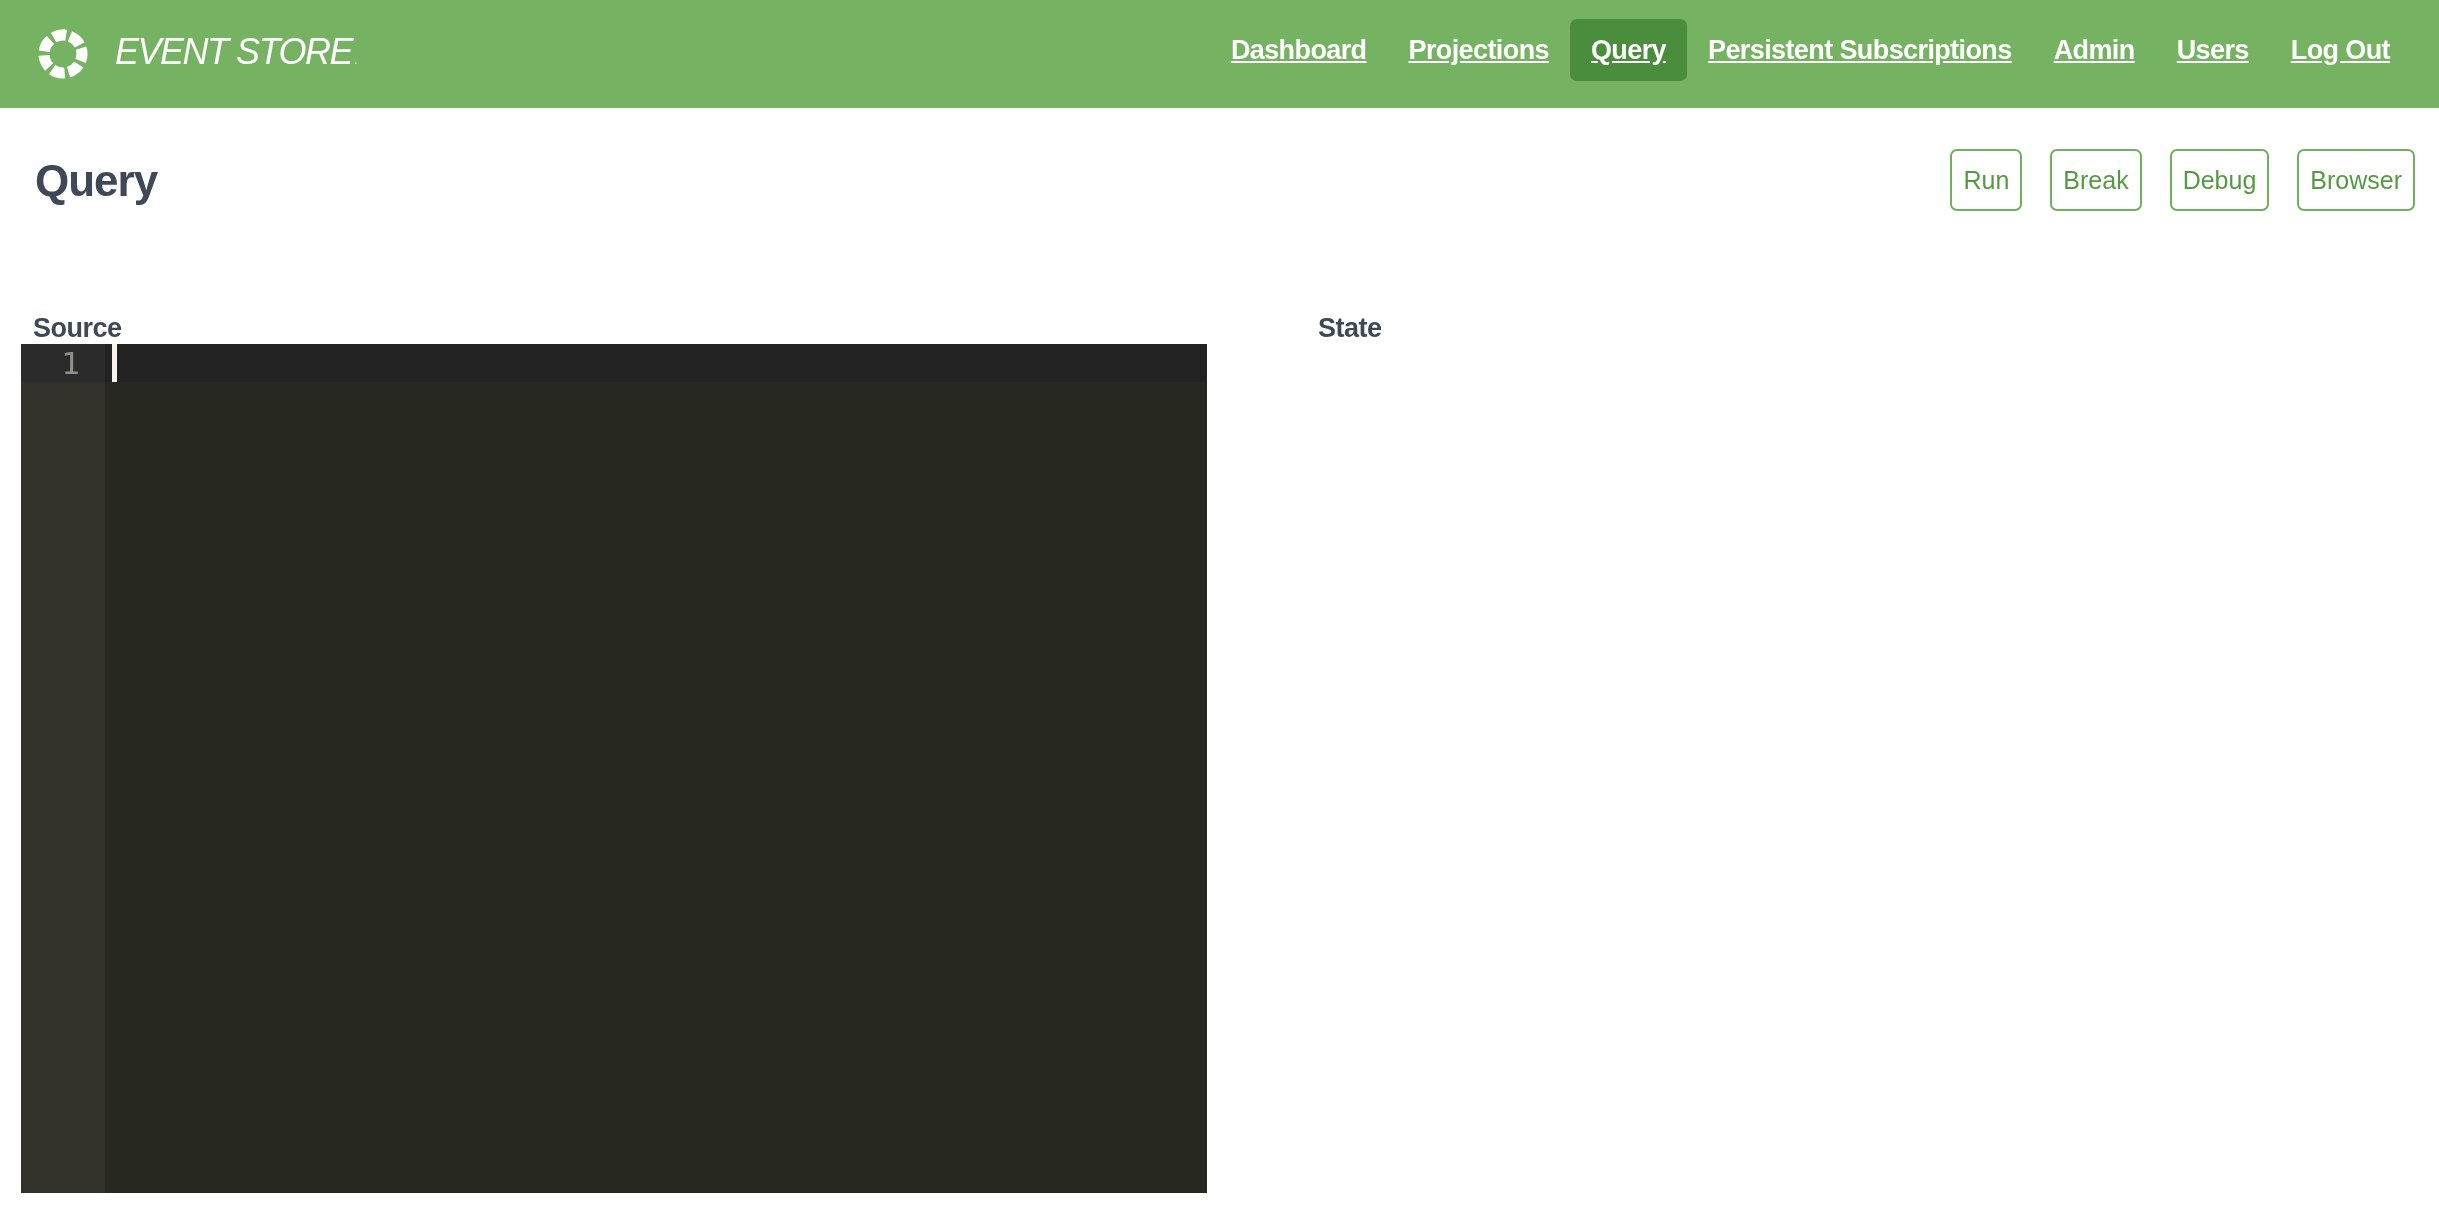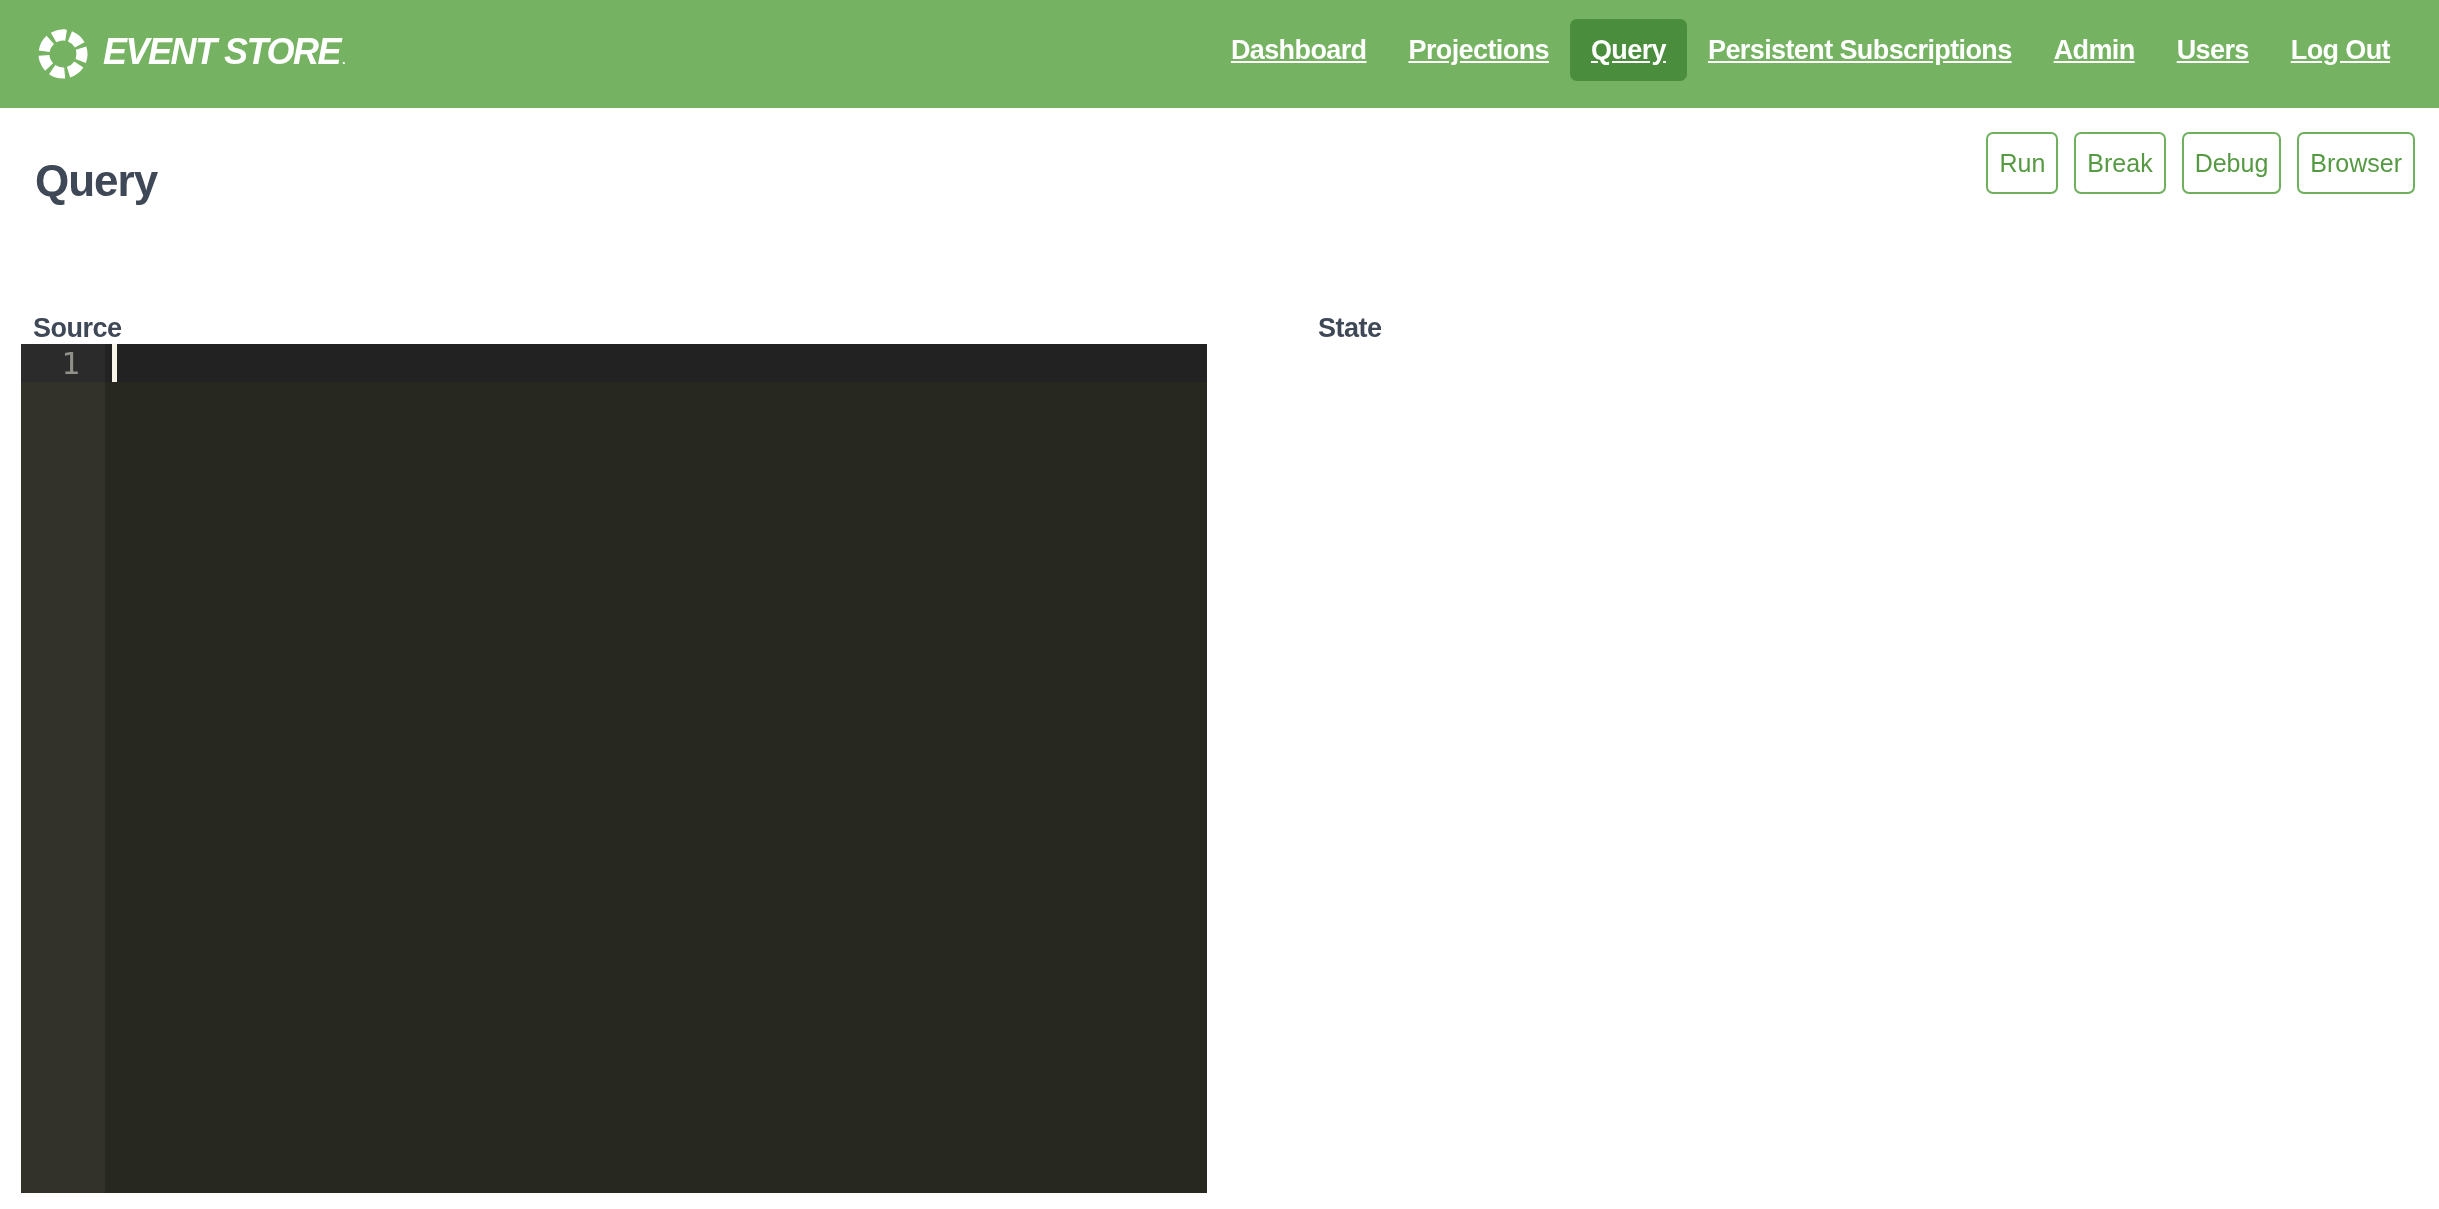--- a/index.html
+++ b/index.html
@@ -4,33 +4,33 @@
 <style>
   * { margin:0; padding:0; box-sizing:border-box; }
   html,body { width:2439px; height:1209px; background:#ffffff;
               font-family:"Liberation Sans", sans-serif; overflow:hidden; }
   .stage { position:relative; width:2439px; height:1209px; }
 
   
   .navbar { position:absolute; left:0; top:0; width:2439px; height:108px; background:#75B261; }
   .brand  { position:absolute; left:35px; top:0; height:108px; display:flex; align-items:center; cursor:pointer; }
   .brand svg { display:block; }
-  .wordmark { margin-left:12px; color:#ffffff; font-size:36px; font-weight:bold;
+  .wordmark { margin-left:24px; color:#ffffff; font-size:36px; font-weight:normal;
               font-style:italic; letter-spacing:-1.5px; position:relative; top:-2px; }
   .regmark { font-size:13px; font-style:normal; vertical-align:baseline; margin-left:2px; }
   .nav-items { position:absolute; right:28px; top:19px; height:62px; display:flex; align-items:stretch; }
   .nav-item { display:flex; align-items:center; padding:0 21px; color:#ffffff;
               font-size:27px; font-weight:bold; letter-spacing:-0.6px; cursor:pointer;
               border-radius:7px; white-space:nowrap;text-decoration:underline; }
   .nav-item.active { background:#4A8D3C; }
 
   
   .page-title { position:absolute; left:35px; top:156px; font-size:44px; font-weight:bold;
                 letter-spacing:-1px; color:#3E4856; }
-  .toolbar { position:absolute; right:24px; top:132px; display:flex; gap:16px; }
+  .toolbar { position:absolute; right:24px; top:149px; display:flex; gap:28px; }
   .toolbar button { height:62px; padding:0 11px; background:#ffffff; border:2px solid #6FB05E;
                     border-radius:7px; color:#559A42; font-size:25px;
                     font-family:"Liberation Sans", sans-serif; cursor:pointer; }
 
   
   .panel-label { position:absolute; top:297px; font-size:27px; font-weight:bold;
                  letter-spacing:-0.5px; color:#3E4856;margin-top:16px; }
   .panel-label.source { left:33px; }
   .panel-label.state  { left:1318px; }
 

